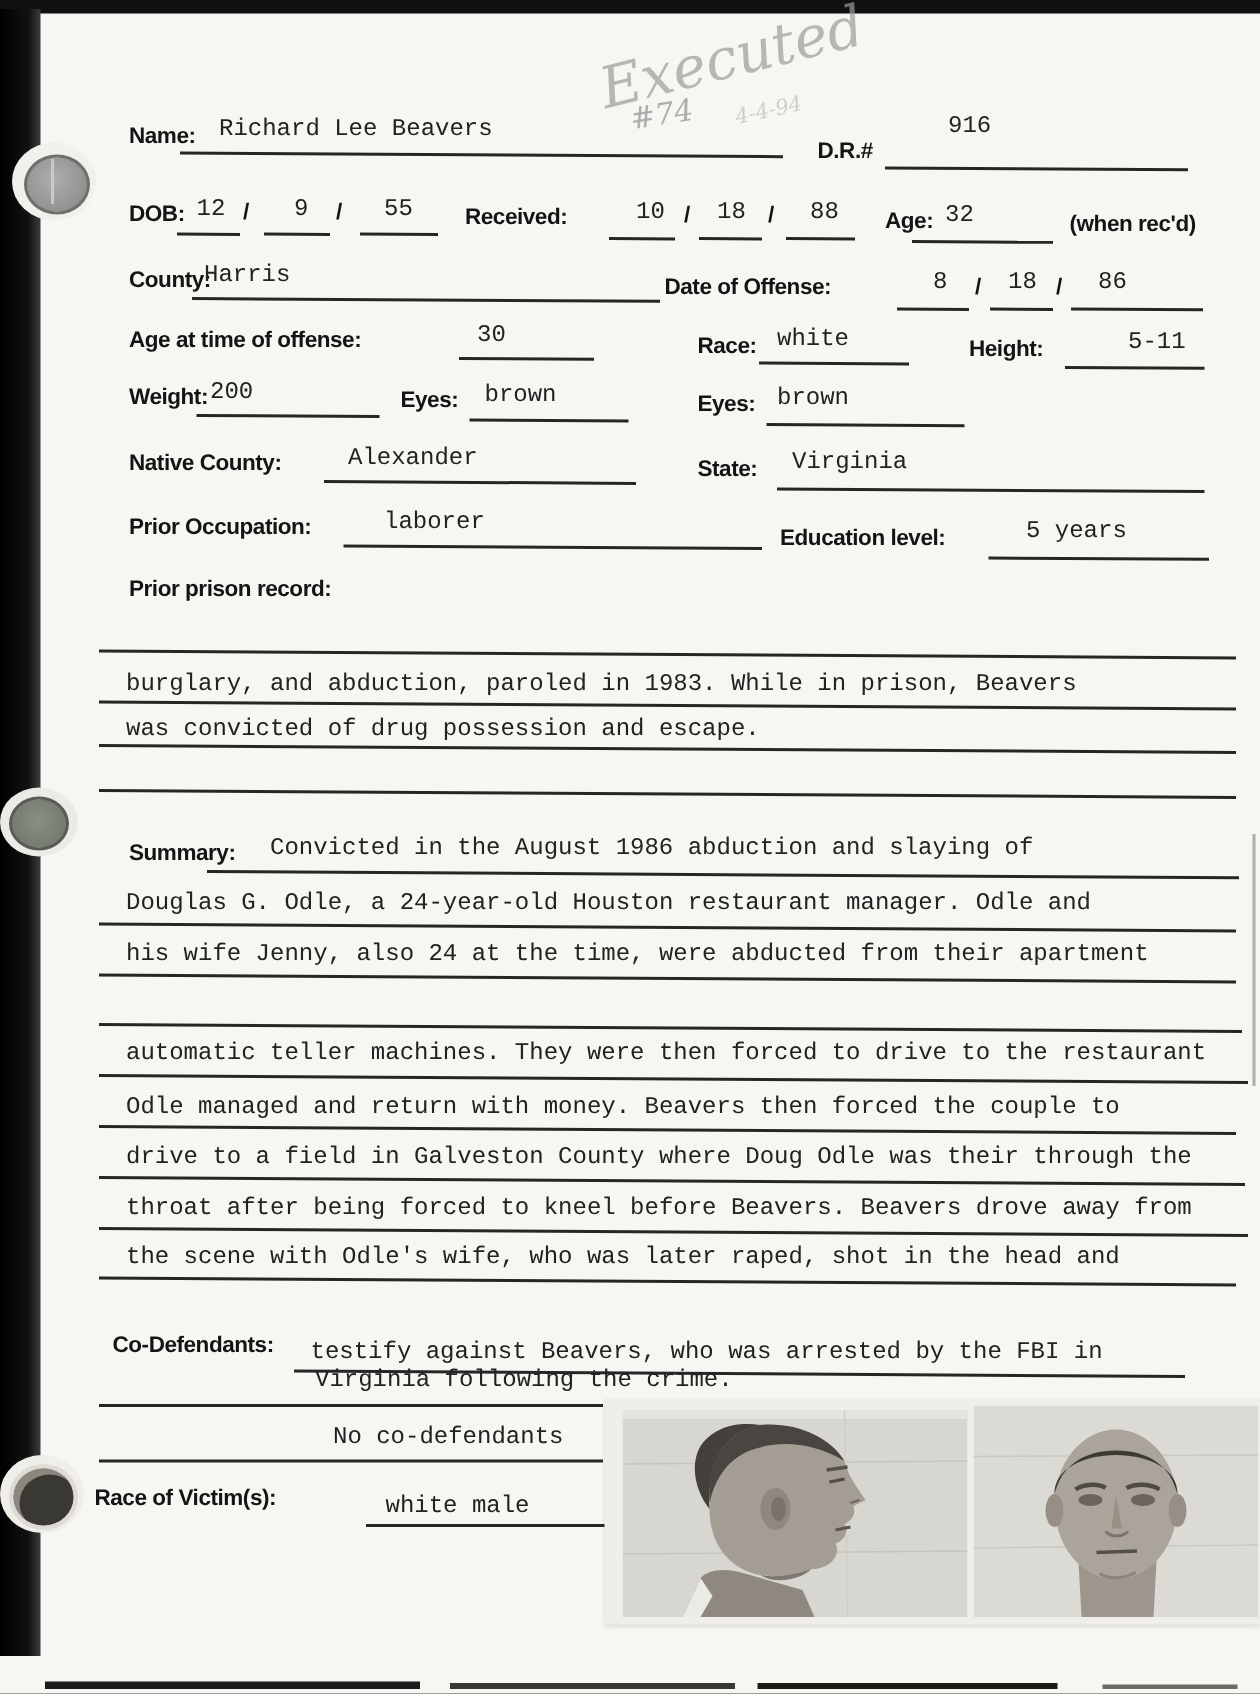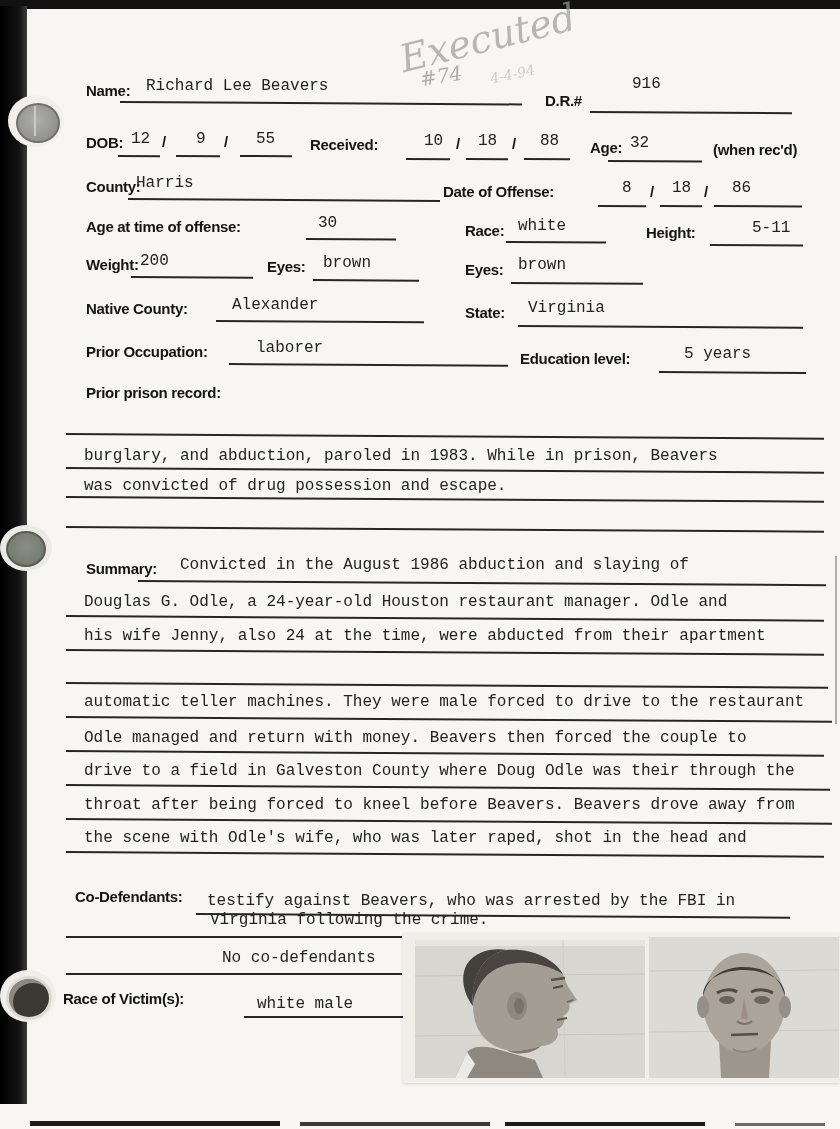--- a/index.html
+++ b/index.html
@@ -137,21 +137,21 @@
   <div class="rule" style="left:66px;top:526px;width:758px;"></div>
 
   <div class="lbl" style="left:86px;top:560px;">Summary:</div>
   <div class="tw" style="left:180px;top:556px;">Convicted in the August 1986 abduction and slaying of</div>
   <div class="rule" style="left:138px;top:580px;width:688px;"></div>
   <div class="tw" style="left:84px;top:593px;">Douglas G. Odle, a 24-year-old Houston restaurant manager. Odle and</div>
   <div class="rule" style="left:66px;top:615px;width:758px;"></div>
   <div class="tw" style="left:84px;top:627px;">his wife Jenny, also 24 at the time, were abducted from their apartment</div>
   <div class="rule" style="left:66px;top:649px;width:758px;"></div>
   <div class="rule" style="left:66px;top:682px;width:762px;"></div>
-  <div class="tw" style="left:84px;top:693px;">automatic teller machines. They were male forced to drive to the restaurant</div>
+  <div class="tw" style="left:84px;top:693px;">automatic teller machines. They were then forced to drive to the restaurant</div>
   <div class="rule" style="left:66px;top:716px;width:766px;"></div>
   <div class="tw" style="left:84px;top:729px;">Odle managed and return with money. Beavers then forced the couple to</div>
   <div class="rule" style="left:66px;top:750px;width:758px;"></div>
   <div class="tw" style="left:84px;top:762px;">drive to a field in Galveston County where Doug Odle was their through the</div>
   <div class="rule" style="left:66px;top:784px;width:764px;"></div>
   <div class="tw" style="left:84px;top:796px;">throat after being forced to kneel before Beavers. Beavers drove away from</div>
   <div class="rule" style="left:66px;top:818px;width:766px;"></div>
   <div class="tw" style="left:84px;top:829px;">the scene with Odle's wife, who was later raped, shot in the head and</div>
   <div class="rule" style="left:66px;top:851px;width:758px;"></div>
 

